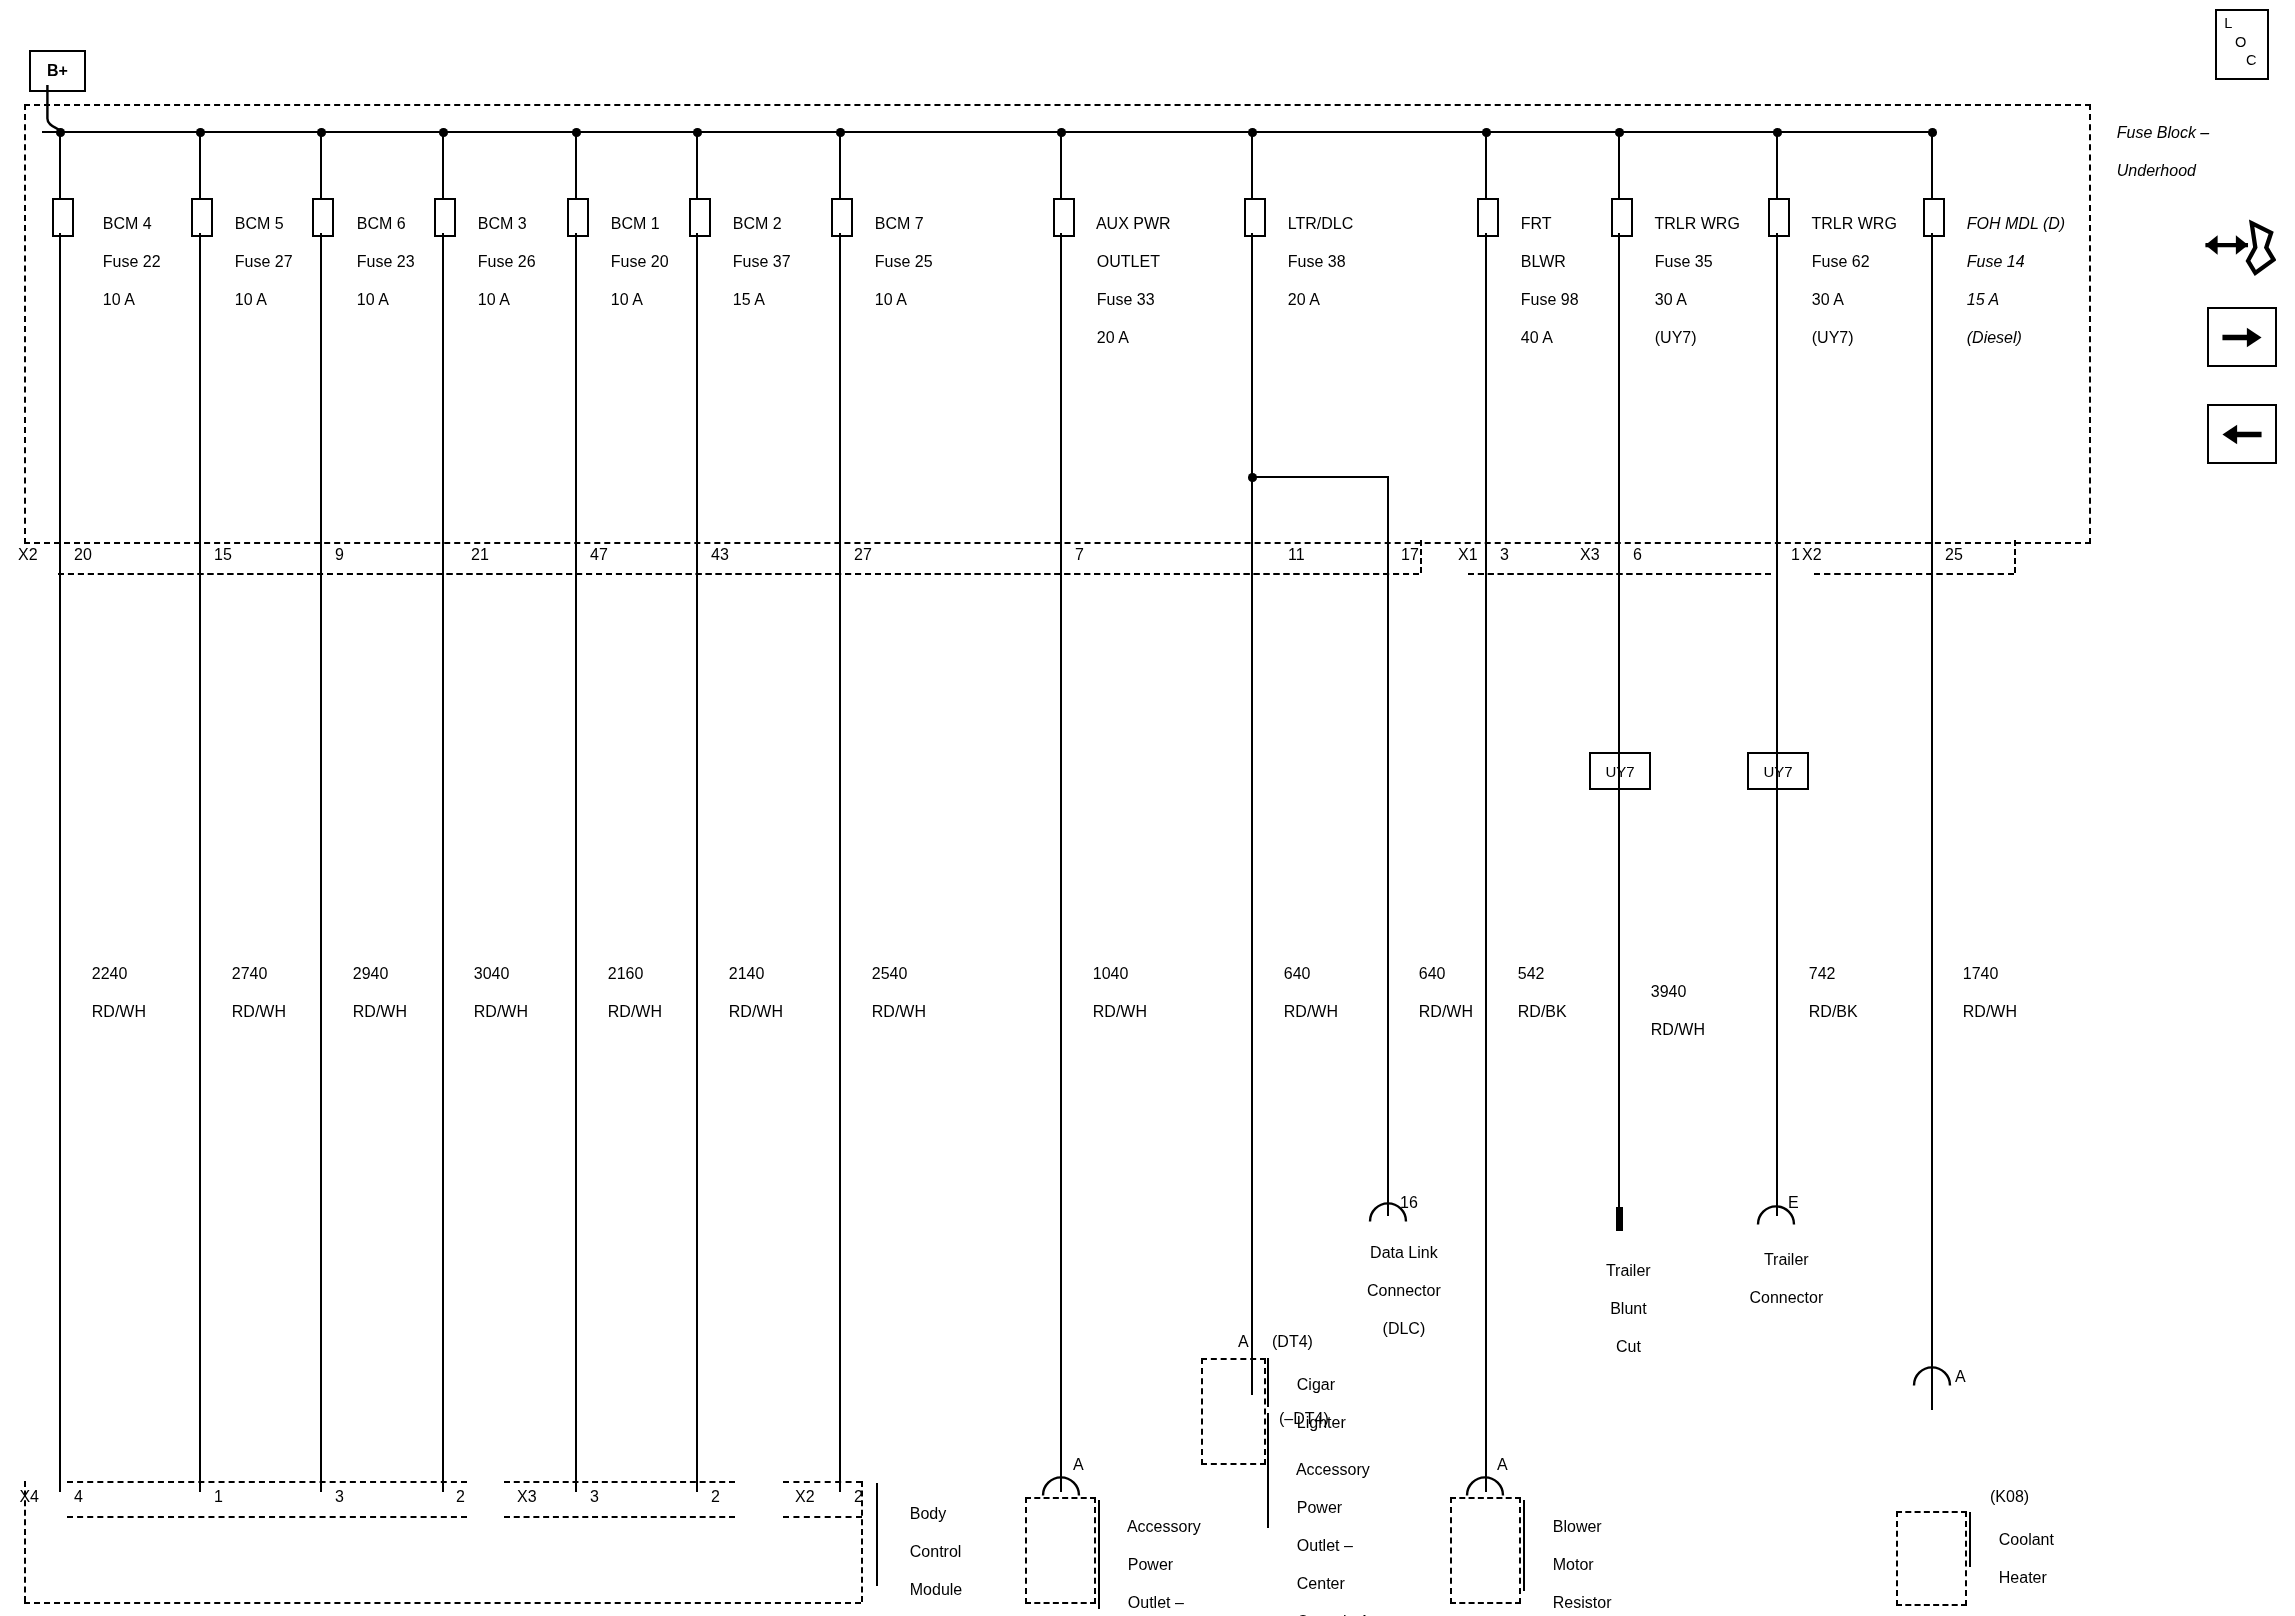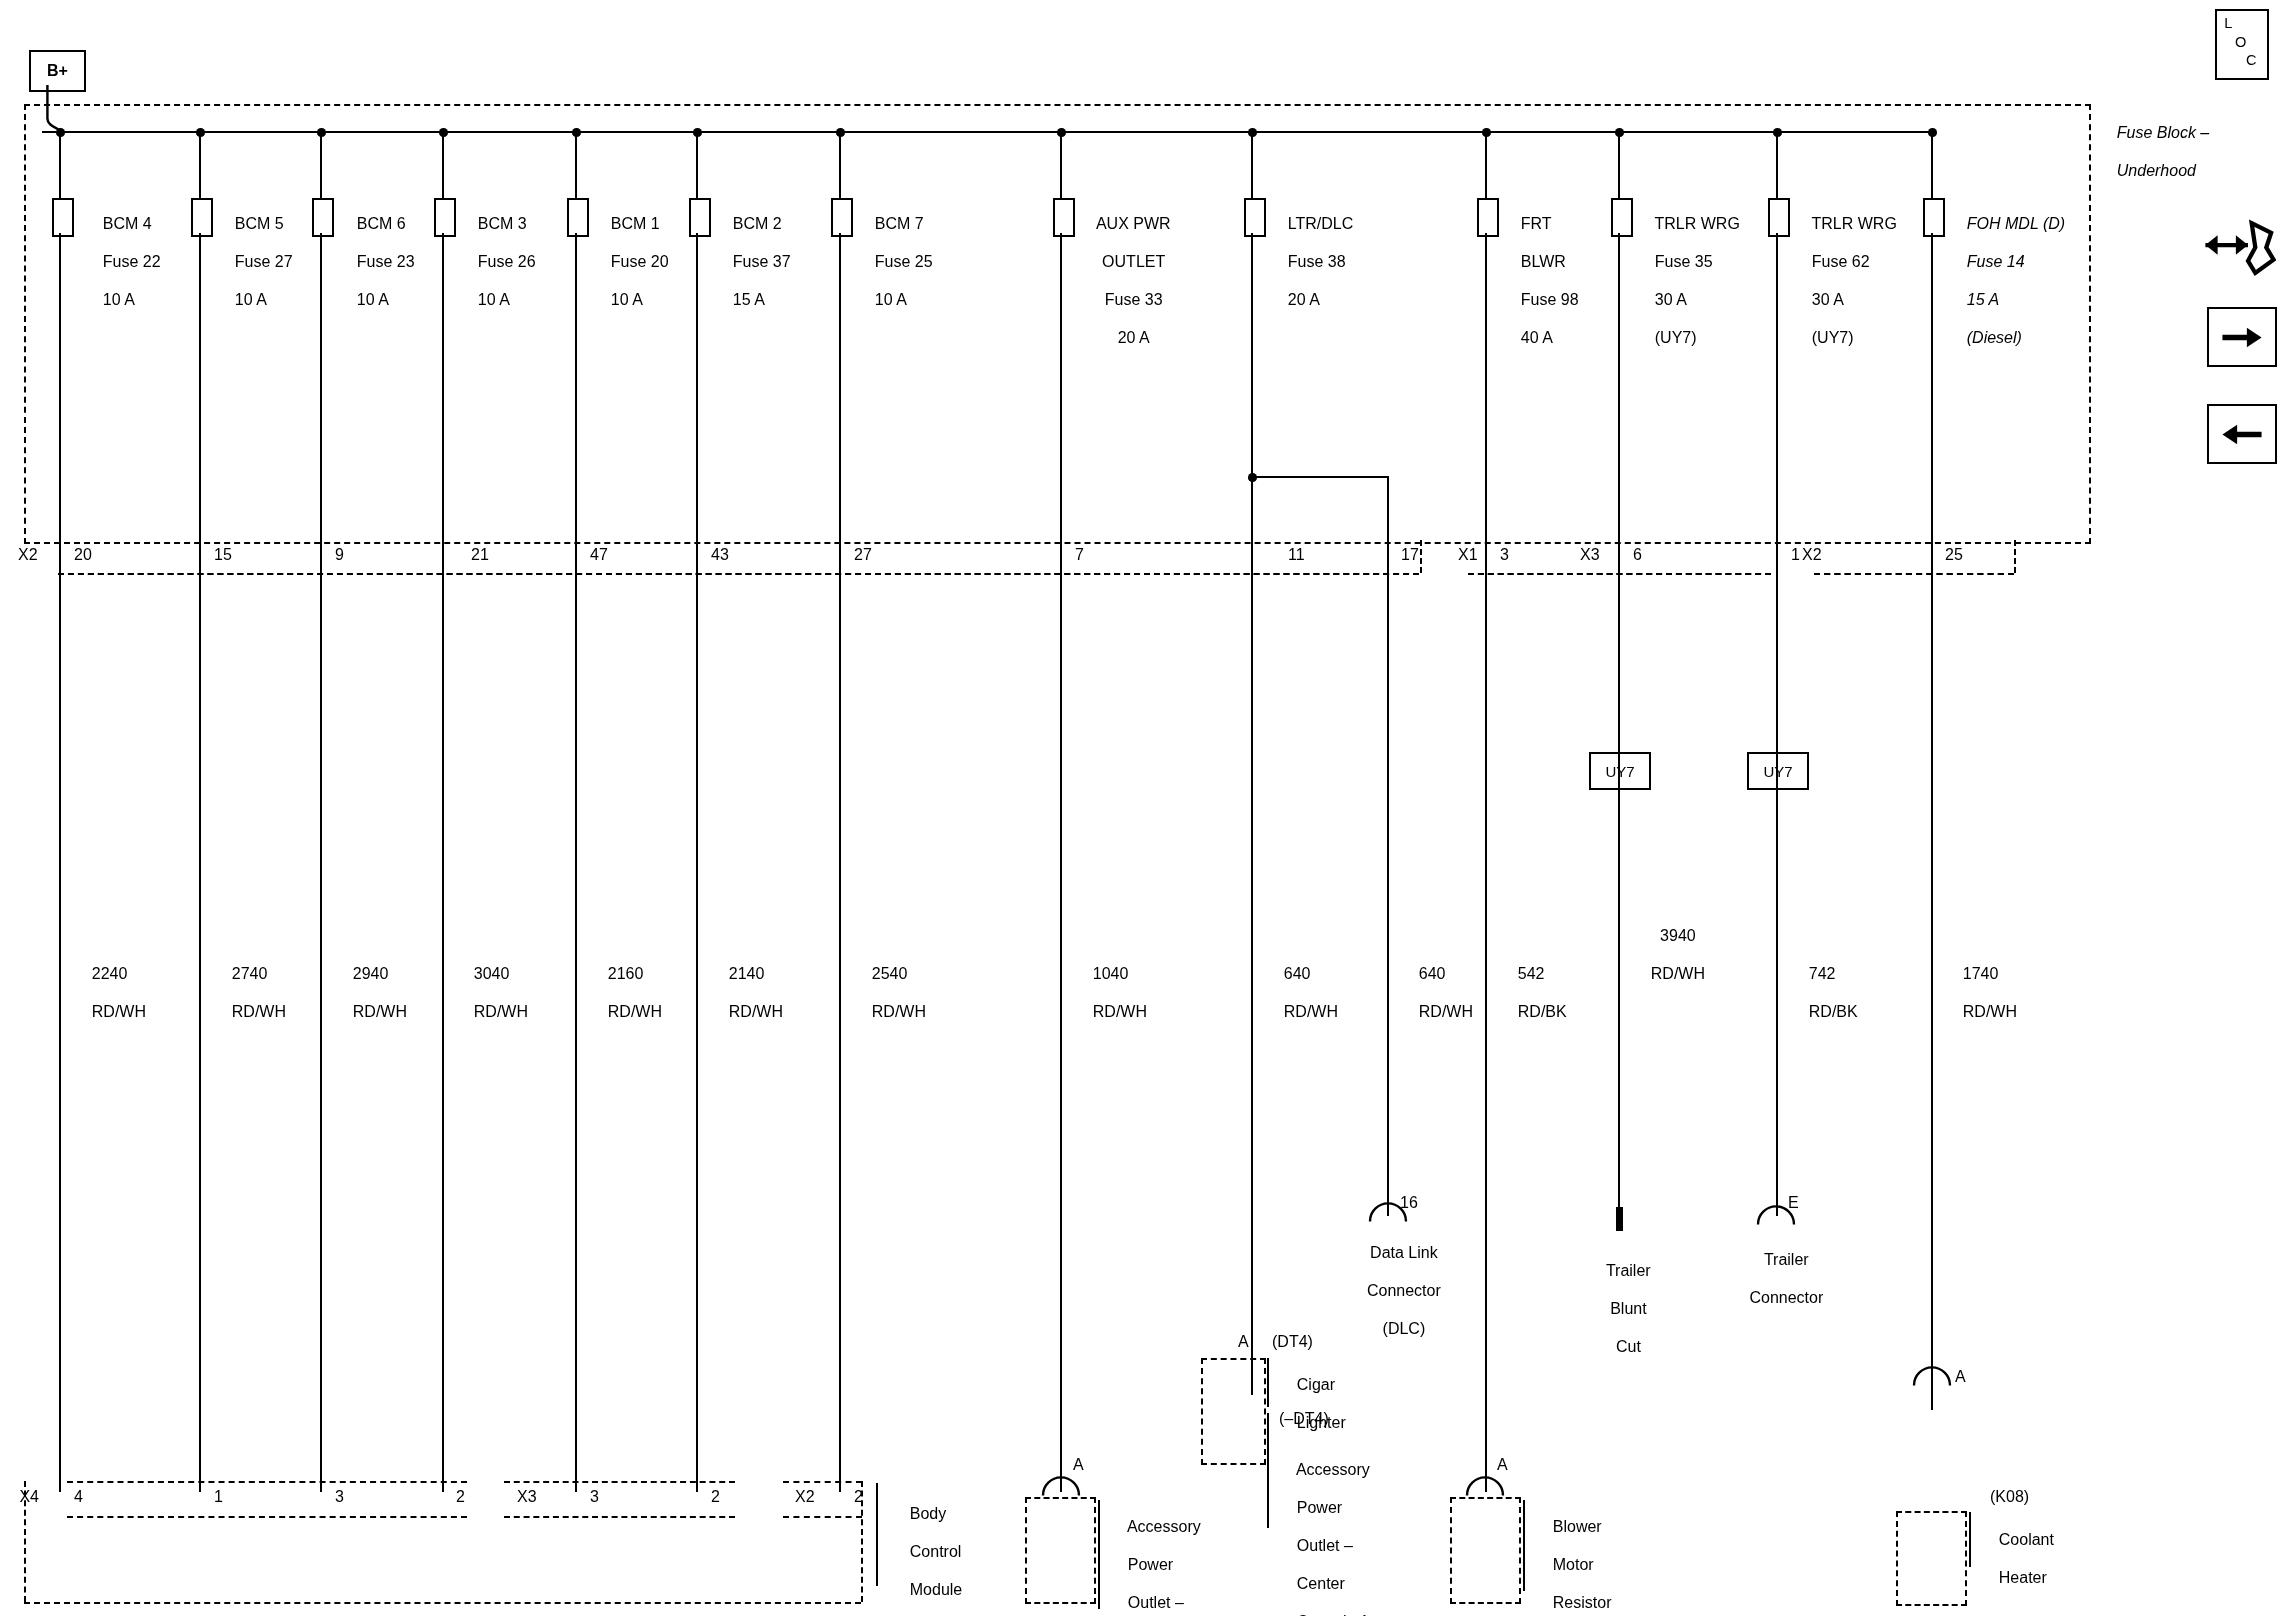--- a/index.html
+++ b/index.html
@@ -217,21 +217,21 @@
   <div class="txt" style="left:854px;top:545px;">27</div>
   <div class="txt" style="left:854px;top:945px;">
     <span>2540</span><br>
     <span>RD/WH</span>
   </div>
   <div class="txt" style="left:854px;top:1487px;">2</div>
 
   <div class="dot" style="left:1057px;top:128px;"></div>
   <div class="vline" style="left:1060px;top:131px;height:67px;"></div>
   <div class="fuse" style="left:1053px;top:198px;"></div>
-  <div class="txt" style="left:1079px;top:195px;text-align:center;">
+  <div class="txt" style="left:1079px;top:195px;">
     <span>AUX PWR</span><br>
     <span>OUTLET</span><br>
     <span>Fuse 33</span><br>
     <span>20 A</span>
   </div>
   <div class="vline" style="left:1060px;top:233px;height:1259px;"></div>
   <div class="txt" style="left:1075px;top:545px;">7</div>
   <div class="txt" style="left:1075px;top:945px;">
     <span>1040</span><br>
     <span>RD/WH</span>
@@ -335,21 +335,21 @@
   <div class="vline" style="left:1618px;top:131px;height:67px;"></div>
   <div class="fuse" style="left:1611px;top:198px;"></div>
   <div class="txt" style="left:1637px;top:195px;">
     <span>TRLR WRG</span><br>
     <span>Fuse 35</span><br>
     <span>30 A</span><br>
     <span>(UY7)</span>
   </div>
   <div class="vline" style="left:1618px;top:233px;height:995px;"></div>
   <div class="txt" style="left:1633px;top:545px;">6</div>
-  <div class="txt" style="left:1633px;top:907px;text-align:center;">
+  <div class="txt" style="left:1633px;top:963px;">
     <span>3940</span><br>
     <span>RD/WH</span>
   </div>
   <div class="blunt" style="left:1616px;top:1207px;"></div>
   <div class="txt" style="left:1559px;top:1242px;text-align:center;width:121px;">
     <span>Trailer</span><br>
     <span>Blunt</span><br>
     <span>Cut</span>
   </div>
 

